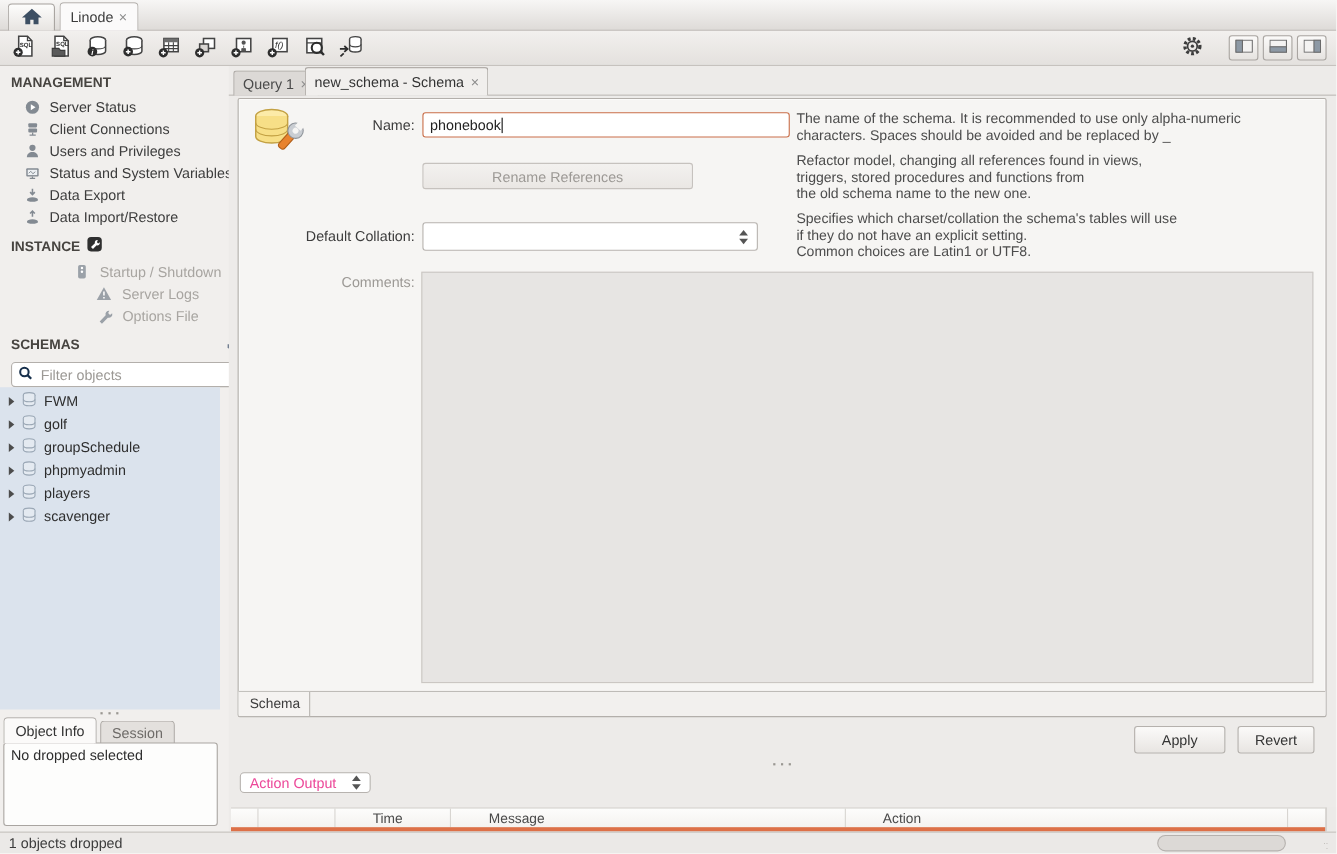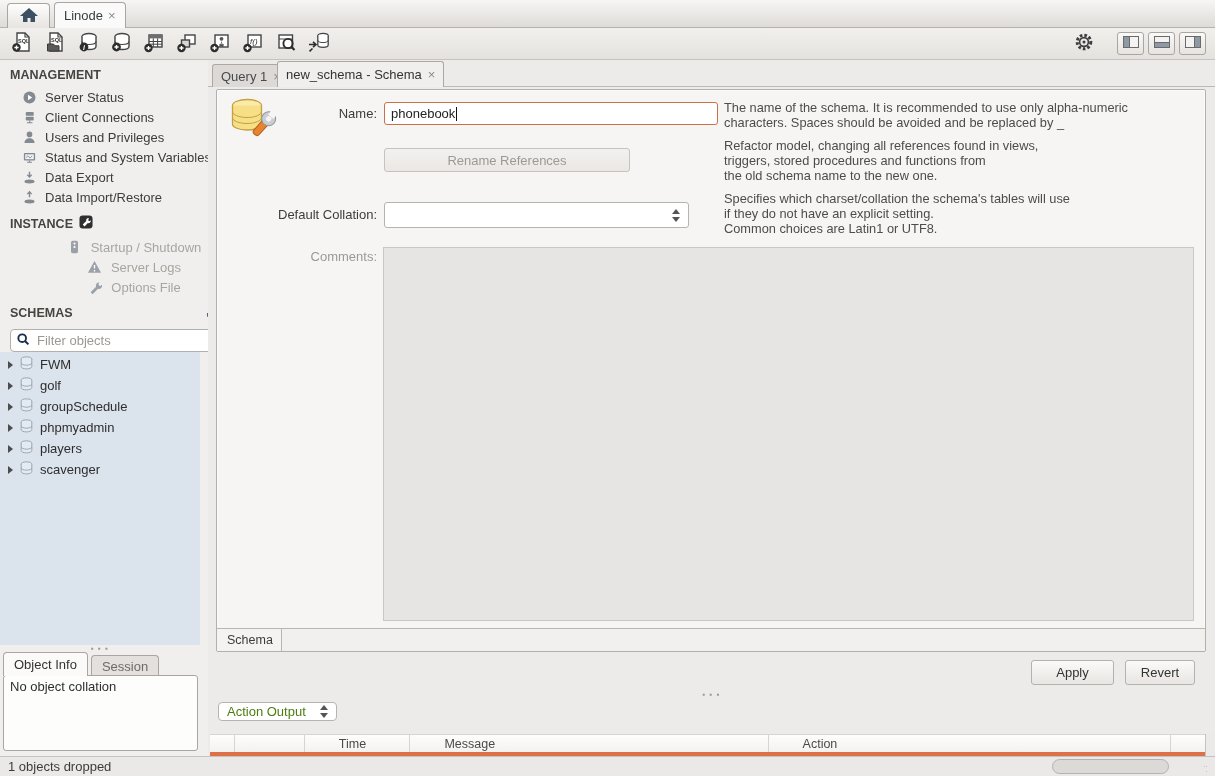--- a/index.html
+++ b/index.html
@@ -92,21 +92,21 @@
   .comments-area { position:absolute; left:166px; top:157px; width:811px; height:374px;
     background:#e7e5e3; border:1px solid #cbc7c3; }
   .bottom-strip { position:absolute; left:0; right:0; bottom:0; height:23px; border-top:1px solid #b9b5b1; background:#f2f0ee; border-radius:0 0 2px 2px; }
   .schema-tab { width:65px; height:100%; border-right:1px solid #b9b5b1; background:#f5f3f1;
     display:flex; align-items:center; padding-left:10px; font-size:12.5px; color:#3c3c3c; }
   .apply-btn { position:absolute; left:823px; top:600px; width:83px; height:25px; }
   .revert-btn { position:absolute; left:917px; top:600px; width:70px; height:25px; }
   .main-split { position:absolute; top:630px; left:0; right:0; height:8px; display:flex; align-items:center; justify-content:center; color:#9a9792; font-size:8px; letter-spacing:1px; }
 
   .ao-combo { position:absolute; left:10px; top:642px; width:119px; height:19px; background:#fff;
-    border:1px solid #b7b3af; border-radius:4px; display:flex; align-items:center; padding:0 8px; color:#4d7c0f; }
+    border:1px solid #b7b3af; border-radius:4px; display:flex; align-items:center; padding:0 8px; color:#ec4899; }
   .ao-header { position:absolute; left:2px; right:10px; top:674px; height:18px;
     background:linear-gradient(#fdfdfc,#f4f2f0); border-top:1px solid #d8d5d1; display:flex;gap:28px; }
   .ao-col { border-right:1px solid #d8d5d1; height:100%; display:flex; align-items:center;
     padding-left:6px; font-size:12.5px; color:#4a4a4a; white-space:nowrap; overflow:hidden; }
   .bar1 { position:absolute; left:2px; right:10px; top:692px; height:4px; background:#dd7048; }
   .bar2 { position:absolute; left:2px; right:10px; top:697px; height:2px; background:#f2c2a8; }
   .ao-vscroll { position:absolute; right:0; top:674px; bottom:0; width:10px; background:#eceae8; border-left:1px solid #c6c2be; }
 </style>
 </head>
 <body>
@@ -421,21 +421,21 @@
 
     <div class="btabs">
       <div class="btab active">
         <span>Object Info</span>
       </div>
       <div class="btab inactive">
         <span>Session</span>
       </div>
     </div>
     <div class="info-panel">
-      <span>No object collation</span>
+      <span>No dropped selected</span>
     </div>
   </div>
 
   <div class="main">
     <div class="main-tabbar">
       <div class="mtab inactive">
         <span>Query 1</span>
         <span class="close-x">×</span>
       </div>
       <div class="mtab active">

